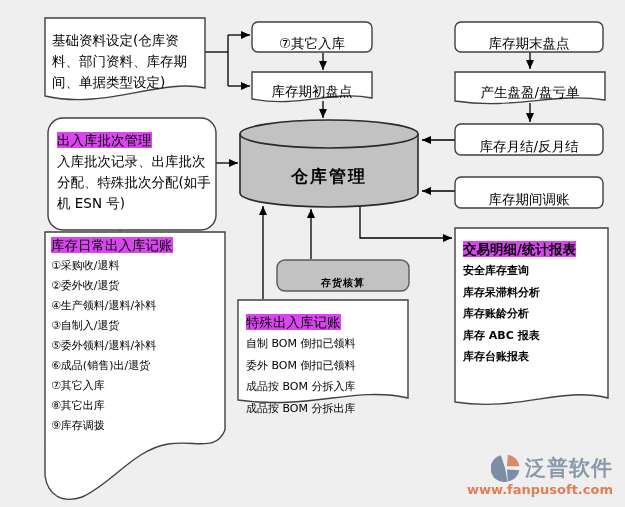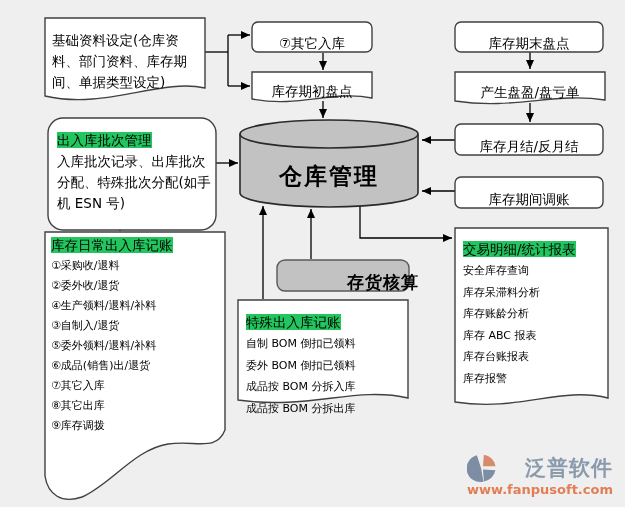--- a/index.html
+++ b/index.html
@@ -7,29 +7,29 @@
   #canvas {
     position:relative; width:625px; height:507px;
     background:#efefef; overflow:hidden;
   }
   #shapes { position:absolute; left:0; top:0; }
   .txt { position:absolute; color:#000;margin-top:7px; }
   .center-label {
     display:flex; align-items:center; justify-content:center;
     font-size:13.5px; text-align:center; white-space:nowrap;
   }
-  .big { font-size:23px; font-weight:bold; letter-spacing:2px; }
-  .acct { font-size:17px; font-weight:bold; letter-spacing:1px;padding-left:40px; }
+  .big { font-size:17px; font-weight:bold; letter-spacing:2px; }
+  .acct { font-size:10px; font-weight:bold; letter-spacing:1px; }
   .para { font-size:13.5px; line-height:21px; }
-  .hl { background:#22c55e; }
+  .hl { background:#d946ef; }
   .list-block .line { font-size:11px; line-height:20px; white-space:nowrap; }
   .list-block.wide .line { line-height:21.5px; }
   .list-title { font-size:13.5px; line-height:21px; }
   .logo { position:absolute; right:12px; bottom:10px; text-align:right; }
-  .logo-row { display:flex; align-items:center; justify-content:space-between; }
+  .logo-row { display:flex; align-items:center; justify-content:flex-end; }
   .logo-name { font-size:21px; font-weight:bold; color:#8a9aad; letter-spacing:1px; margin-left:4px; }
   .logo-url { font-size:13px; font-weight:bold; color:#e37d54; margin-top:-1px; }
 </style>
 </head>
 <body>
 
 <div id="canvas">
 
   <svg id="shapes" width="625" height="507" viewBox="0 0 625 507">
     <defs>
@@ -121,29 +121,28 @@
   <div class="txt list-block wide" style="left:246px; top:305px; width:160px;">
     <div class="list-title"><span class="hl">特殊出入库记账</span></div>
     <div>
         <div class="line">自制 BOM 倒扣已领料</div>
         <div class="line">委外 BOM 倒扣已领料</div>
         <div class="line">成品按 BOM 分拆入库</div>
         <div class="line">成品按 BOM 分拆出库</div>
       </div>
   </div>
 
-  <div class="txt list-block wide" style="left:463px; top:232px; width:142px;">
+  <div class="txt list-block wide" style="left:463px; top:232px; width:142px;font-weight:bold;">
     <div class="list-title"><span class="hl">交易明细/统计报表</span></div>
     <div>
         <div class="line">安全库存查询</div>
         <div class="line">库存呆滞料分析</div>
         <div class="line">库存账龄分析</div>
         <div class="line">库存 ABC 报表</div>
         <div class="line">库存台账报表</div>
-        <div class="line">库存报警</div>
       </div>
   </div>
 
   <div class="logo">
     <div class="logo-row">
       <svg width="30" height="30" viewBox="0 0 32 32">
         <path d="M15,16 L14,1.5 A14.5,14.5 0 0 0 14,30.5 Z" fill="#7d8ea4" transform="rotate(-14 16 16)"></path>
         <path d="M17,14 L18,1.8 A14.5,14.5 0 0 1 30.4,14 Z" fill="#d78a6c"></path>
         <path d="M17,17.5 L30.3,18.5 A14.5,14.5 0 0 1 18,30.3 Z" fill="#7d8ea4"></path>
       </svg>

